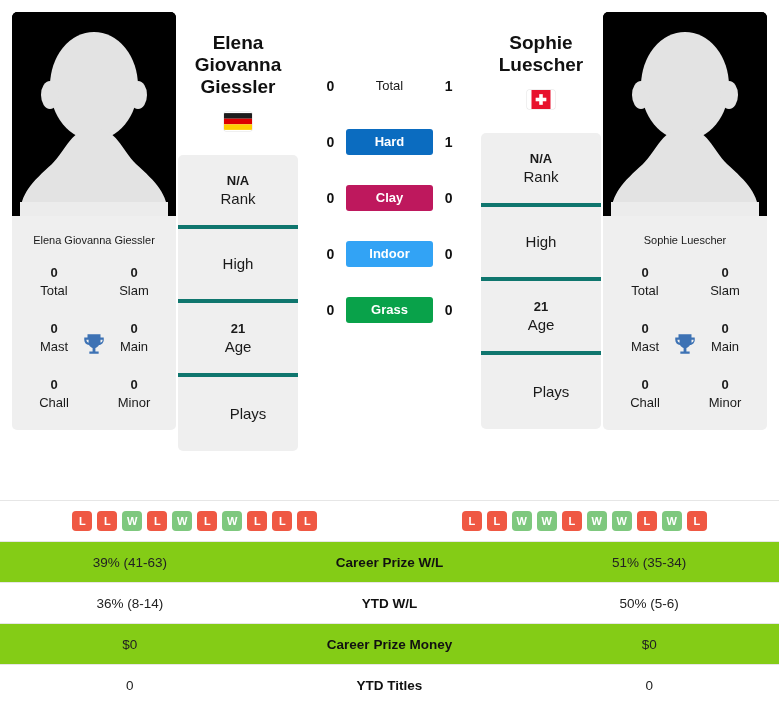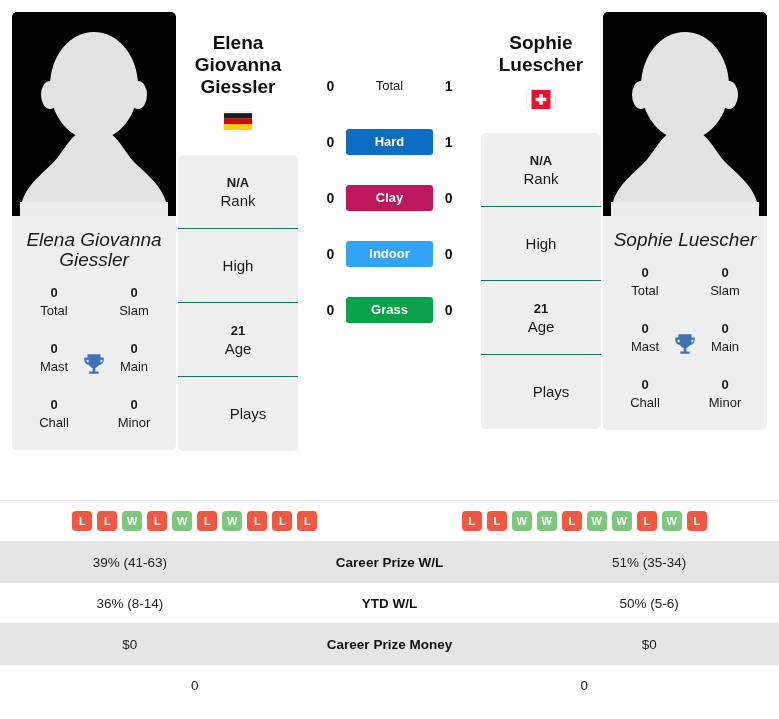--- a/index.html
+++ b/index.html
@@ -32,27 +32,26 @@
   }
   .avatar-wrap {
     width: 164px; height: 204px;
     background: #000000;
     border-radius: 5px 5px 0 0;
     overflow: hidden;
     position: relative;
   }
   .avatar-svg { display: block; width: 100%; height: 100%; }
   .card-name {
-    font-size: 19px;
+    font-size: 11px;
     line-height: 20px;
     text-align: center;
     padding: 14px 8px 8px 8px;
     color: #1a1a1a;
     width: 100%;
-    font-style: italic;
   }
   .titles-grid {
     width: 100%;
     position: relative;
     padding: 6px 0 18px 0;
   }
   .titles-row {
     display: flex;
     justify-content: space-between;
     padding: 0 14px;
@@ -95,21 +94,21 @@
 
   .info-card {
     margin-top: 24px;
     width: 120px;
     background: #efefef;
     border-radius: 5px;
     overflow: hidden;
   }
   .info-cell {
     height: 74px;
-    border-bottom: 1px solid #0f766e;
+    border-bottom: 4px solid #0f766e;
     display: flex;
     flex-direction: column;
     align-items: center;
     justify-content: center;
   }
   .info-cell:last-child { border-bottom: none; margin-left: 20px; }
   .ival { font-size: 13px; font-weight: bold; line-height: 18px; }
   .ilab { font-size: 15px; line-height: 18px; }
 
   
@@ -149,21 +148,21 @@
 
   
   .stats { position: absolute; left: 0; right: 0; top: 500px; }
   .srow {
     display: flex;
     align-items: center;
     height: 41px;
     border-top: 1px solid #e6e6e6;
     background: #ffffff;
   }
-  .srow.alt { background: #e5e5e5; }
+  .srow.alt { background: #84cc16; }
   .scell {
     flex: 1;
     text-align: center;
     font-size: 13.5px;
     color: #222;
   }
   .scell.mid { font-weight: bold; color: #111; }
   .form-badges {
     display: flex;
     justify-content: center;
@@ -421,16 +420,17 @@
       <div class="scell mid">YTD W/L</div>
       <div class="scell">50% (5-6)</div>
     </div>
     <div class="srow alt">
       <div class="scell">$0</div>
       <div class="scell mid">Career Prize Money</div>
       <div class="scell">$0</div>
     </div>
     <div class="srow">
       <div class="scell">0</div>
+      <div class="scell mid">YTD Titles</div>
       <div class="scell">0</div>
     </div>
   </div>
 </div>
 
 </body></html>

